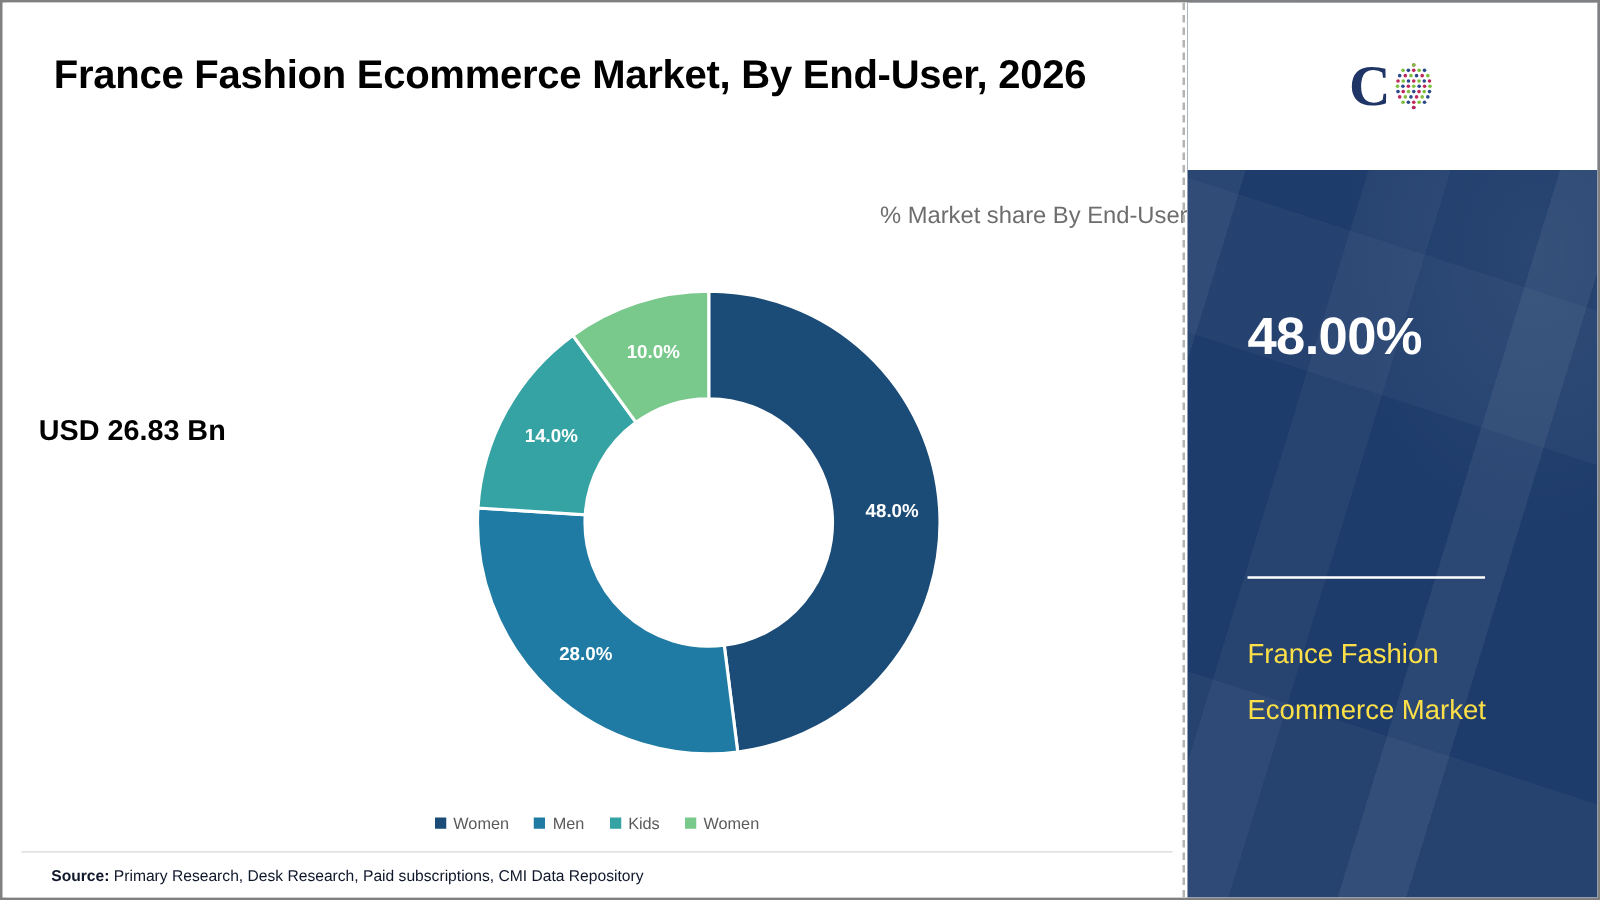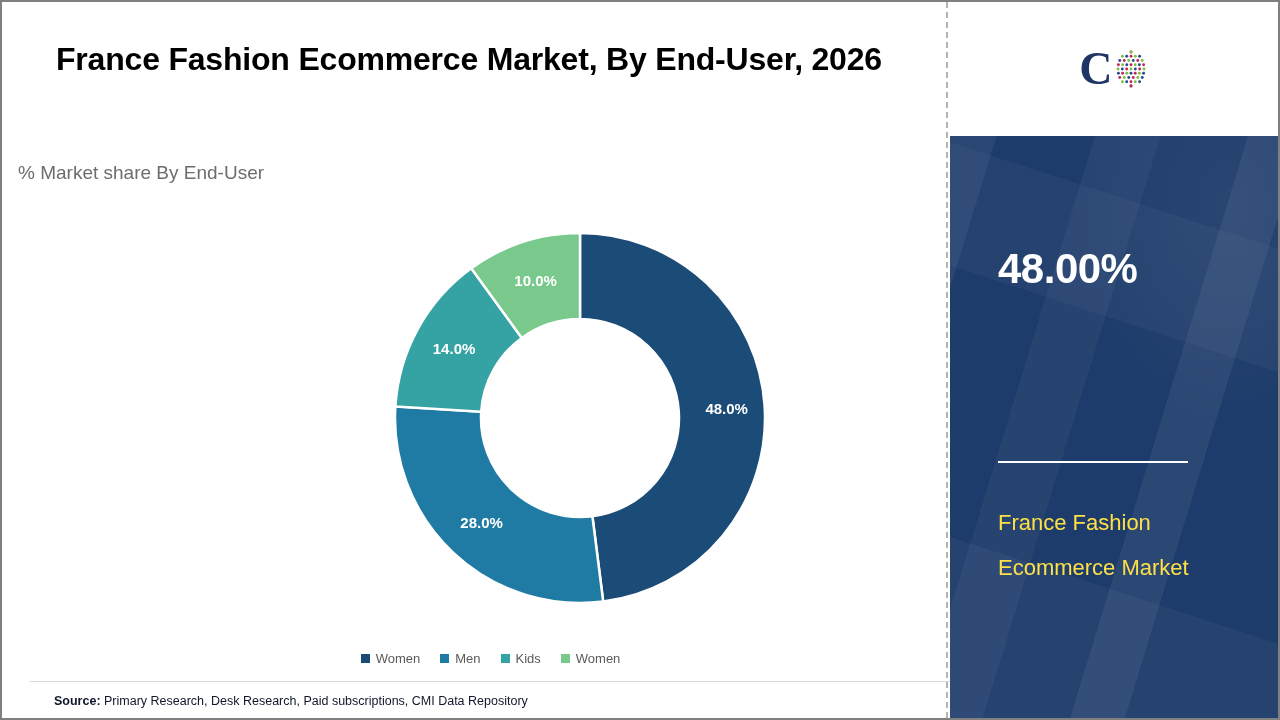--- a/index.html
+++ b/index.html
@@ -16,21 +16,21 @@
     height: 720px;
     background: #ffffff;
     box-sizing: border-box;
     border: 2px solid #808080;
     overflow: hidden;
   }
 
   
   .left-panel {
     position: absolute;
-    left: 16px;
+    left: 3px;
     top: 0;
     width: 945px;
     height: 716px;
     background: #ffffff;
   }
 
   .page-title {
     position: absolute;
     left: 38px;
     top: 33px;
@@ -40,21 +40,21 @@
     line-height: 1.55;
     color: #000000;
     letter-spacing: -0.2px;
   }
 
   .chart-subtitle {
     position: absolute;
     left: 0;
     top: 160px;
     width: 945px;
-    text-align: left;
+    text-align: right;
     font-size: 19px;
     color: #6d6d6d;
   }
 
   .total-block {
     position: absolute;
     left: 26px;
     top: 322px;
     width: 300px;
     font-size: 23px;
@@ -237,20 +237,21 @@
 
 <div class="canvas">
 
   <div class="left-panel">
 
     <div class="page-title">France Fashion Ecommerce Market, By End-User, 2026</div>
 
     <div class="chart-subtitle">% Market share By End-User</div>
 
     <div class="total-block">
+      <span class="tm-value">USD 26.83 Bn</span>
     </div>
 
     <div class="donut-wrap">
       <svg viewBox="0 0 372 372" xmlns="http://www.w3.org/2000/svg">
         <g id="donut-slices">
             <path d="M 186 1 A 185 185 0 0 1 209.18664820939637 369.5412197431784 L 198.40799012286615 284.2193554301333 A 99 99 0 0 0 186 87 Z" fill="#1b4b77" stroke="#ffffff" stroke-width="2.5"></path>
             <path d="M 209.18664820939637 369.5412197431784 A 185 185 0 0 1 1.365055240769749 174.38375388707703 L 87.19535388560112 179.78373856659798 A 99 99 0 0 0 198.40799012286615 284.2193554301333 Z" fill="#1f7ba3" stroke="#ffffff" stroke-width="2.5"></path>
             <path d="M 1.365055240769749 174.38375388707703 A 185 185 0 0 1 77.25972832589245 36.33185604063473 L 127.80926002304514 105.90731755688022 A 99 99 0 0 0 87.19535388560112 179.78373856659798 Z" fill="#35a3a3" stroke="#ffffff" stroke-width="2.5"></path>
             <path d="M 77.25972832589245 36.33185604063473 A 185 185 0 0 1 185.99999999999997 1 L 185.99999999999997 87 A 99 99 0 0 0 127.80926002304514 105.90731755688022 Z" fill="#79c88c" stroke="#ffffff" stroke-width="2.5"></path>
           </g>

